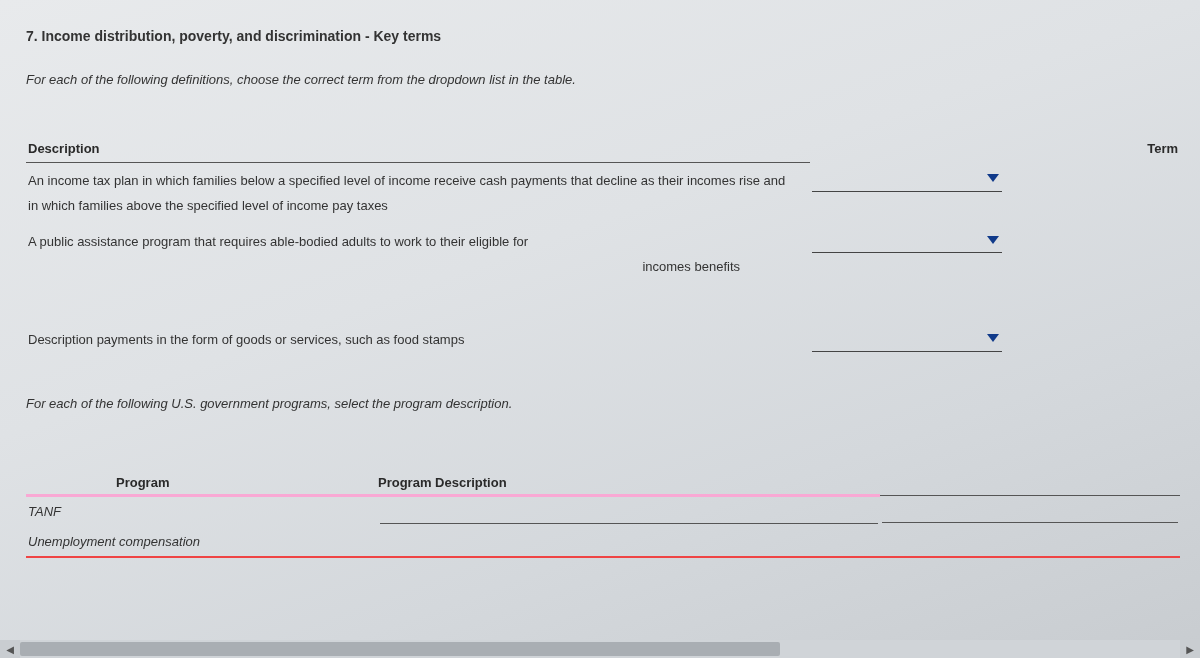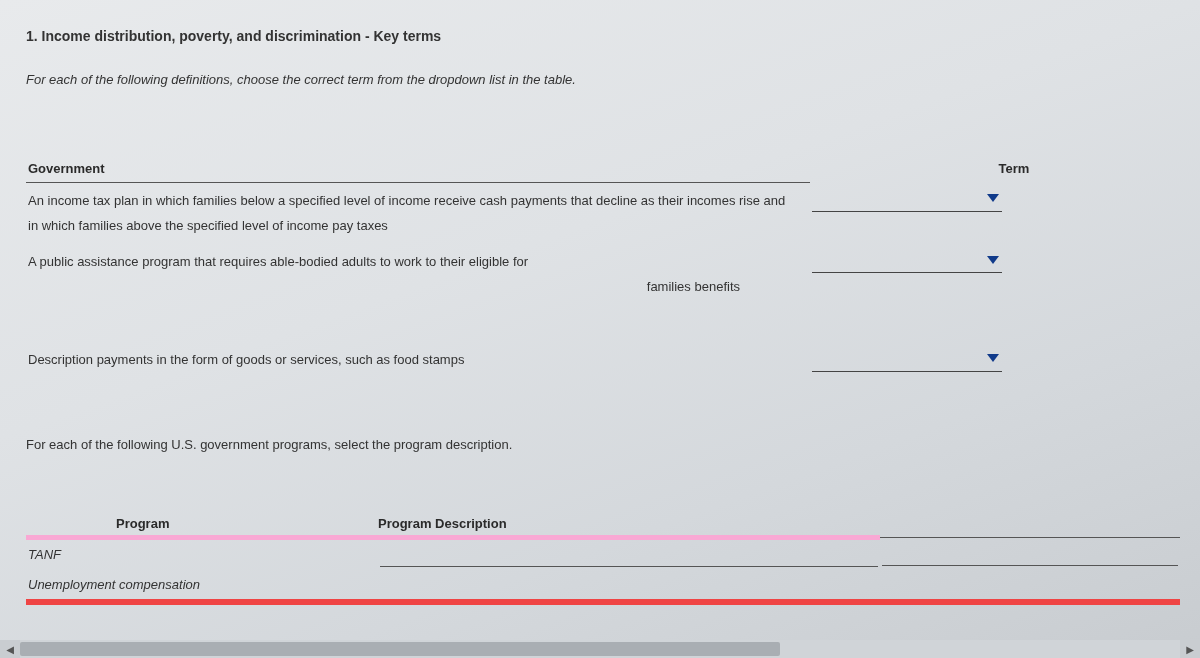--- a/index.html
+++ b/index.html
@@ -22,45 +22,46 @@
   .q-title {
     font-size: 14px;
     font-weight: bold;
     color: #333;
     margin-bottom: 28px;
   }
   .instruction {
     font-size: 13px;
     font-style: italic;
     color: #333;
-    margin-bottom: 68px;
+    margin-bottom: 48px;
   }
   .instruction-2 {
     font-size: 13px;
-    color: #333;
-    margin: 59px 0 60px 0;
+    font-style: italic;
+    color: #333;
+    margin: 38px 0 60px 0;
   }
   
   .def-term-table {
     width: 100%;
     border-collapse: collapse;
     font-size: 13px;
   }
   .def-term-table th {
     font-weight: bold;
     text-align: left;
     padding: 6px 2px 6px 2px;
     color: #2a2a2a;
   }
   .def-term-table th.def-col {
     width: 780px;
     border-bottom: 1px solid #555;
   }
   .def-term-table th.term-col {
-    text-align: center;
+    text-align: right;
     padding-left: 40px;
   }
   .def-term-table td {
     padding: 6px 2px 6px 2px;
     vertical-align: top;
     line-height: 1.9;
   }
   .def-term-table td.def-cell {
     color: #333;
     padding-right: 20px;
@@ -93,21 +94,21 @@
   
   .prog-table {
     width: 100%;
     border-collapse: collapse;
     font-size: 13px;
   }
   .prog-table th {
     font-weight: bold;
     text-align: left;
     padding: 4px 2px 4px 2px;
-    border-bottom: 5px solid #f9a8d4;
+    border-bottom: 3px solid #f9a8d4;
     color: #2a2a2a;
   }
   .prog-table th.progcol {
     width: 260px;
     padding-left: 90px;
   }
   .prog-table th.desccol {
     padding-left: 0;
     width: 500px;
   }
@@ -121,21 +122,21 @@
     font-style: italic;
   }
   .prog-table td.prog-cell {
     border-bottom: none;
   }
   .desc-line {
     border-bottom: 1px solid #555;
     height: 22px;
   }
   .prog-table tr.last td {
-     border-bottom: 6px solid #ef4444;
+     border-bottom: 2px solid #ef4444;
   }
   
   .hscroll {
     position: absolute;
     left: 0;
     bottom: 0;
     width: 100%;
     height: 18px;
     background: #c9cdd1;
     display:flex;
@@ -163,46 +164,46 @@
     width: 760px;
     background:#a9aeb3;
     border-radius:2px;
   }
 </style>
 </head>
 <body>
 
 <div class="page">
 
-  <div class="q-title">1. Income distribution, poverty, and discrimination - Key terms</div>
+  <div class="q-title">7. Income distribution, poverty, and discrimination - Key terms</div>
 
   <div class="instruction">For each of the following definitions, choose the correct term from the dropdown list in the table.</div>
 
   <table class="def-term-table">
     <thead>
       <tr>
-        <th class="def-col">Government</th>
+        <th class="def-col">Description</th>
         <th class="term-col">Term</th>
       </tr>
     </thead>
     <tbody>
       <tr>
         <td class="def-cell">An income tax plan in which families below a specified level of income receive cash payments that decline as their incomes rise and in which families above the specified level of income pay taxes</td>
         <td class="term-cell">
           <div class="dropdown">
             <svg viewBox="0 0 14 10">
                 <polygon points="1,1 13,1 7,9" fill="#103a8a"></polygon>
               </svg>
           </div>
         </td>
       </tr>
       <tr>
         <td class="def-cell">
           <span>A public assistance program that requires able-bodied adults to work to their eligible for</span><br>
-          <span class="def-text-2-right">families benefits</span>
+          <span class="def-text-2-right">incomes benefits</span>
         </td>
         <td class="term-cell">
           <div class="dropdown">
             <svg viewBox="0 0 14 10">
                 <polygon points="1,1 13,1 7,9" fill="#103a8a"></polygon>
               </svg>
           </div>
         </td>
       </tr>
       <tr>

